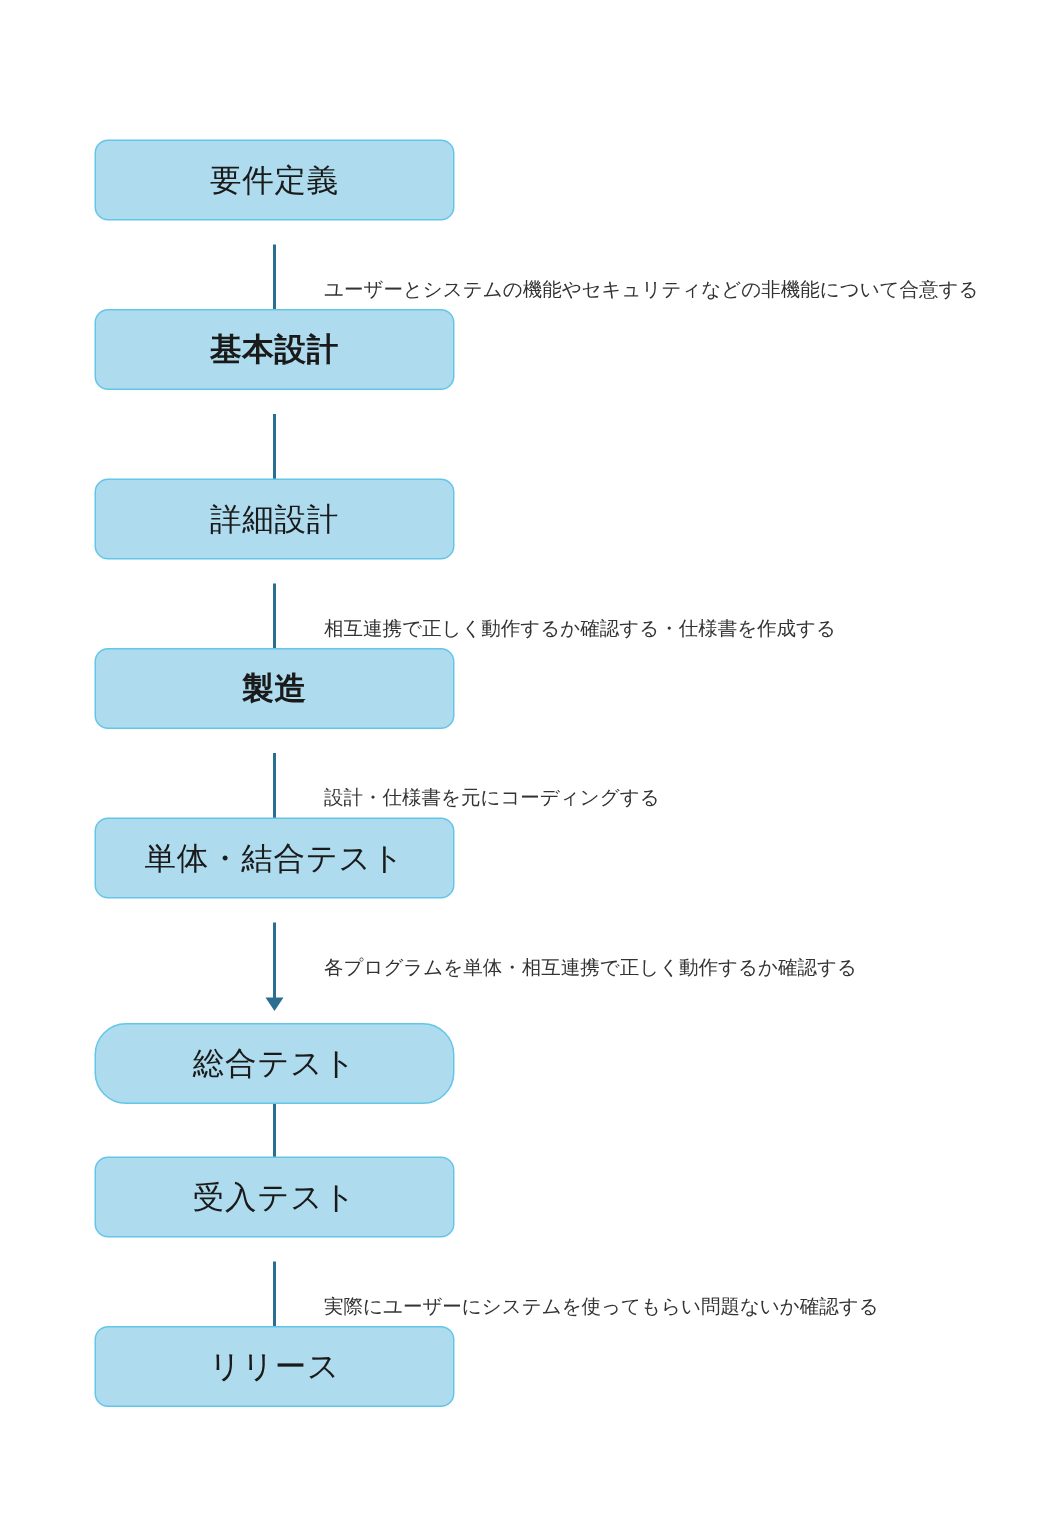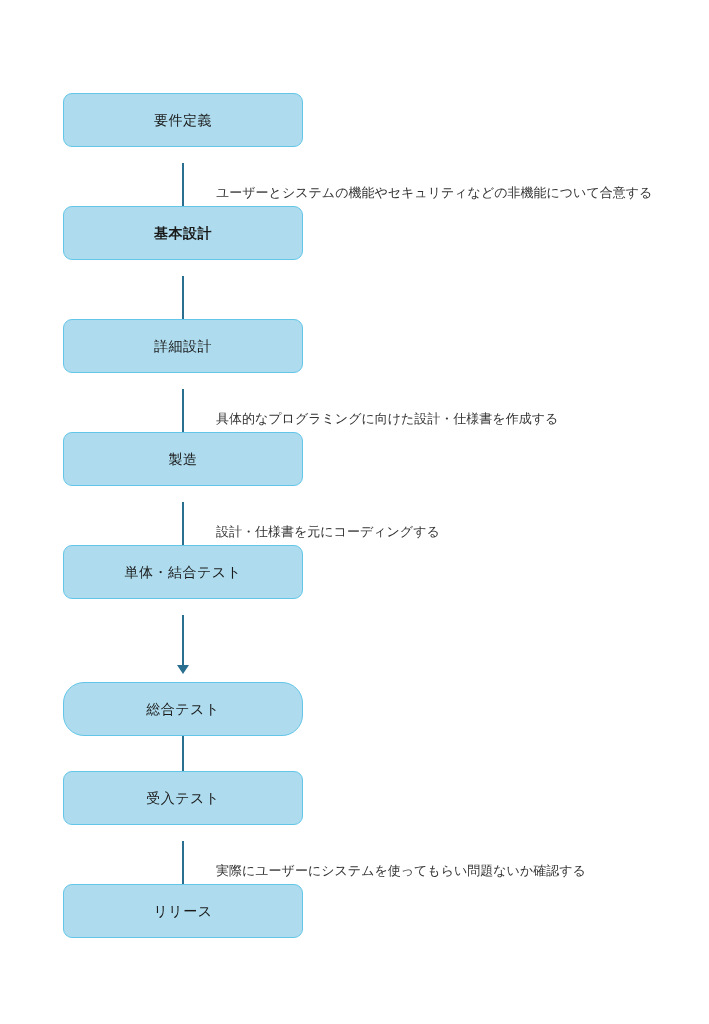--- a/index.html
+++ b/index.html
@@ -31,21 +31,21 @@
     height: 54px;
     box-sizing: border-box;
     background: #aedcee;
     border: 1px solid #63c6e8;
     border-radius: 9px;
     display: flex;
     align-items: center;
     justify-content: center;
   }
   .node-label {
-    font-size: 14px;
+    font-size: 21px;
     line-height: 1;
     color: #1a1a1a;
     letter-spacing: 0.5px;
     white-space: nowrap;
     text-align: center;
   }
   .edge {
     position: absolute;
     left: 0;
     top: 16px;
@@ -83,43 +83,44 @@
 <div id="canvas">
   <div class="flow">
     <div class="edge" id="edge-layer">
         <div class="edge-line" style="top: 147px; height: 51px;"></div>
         <div class="edge-head" style="top: 197px;"></div>
         <div class="edge-label" style="top: 170px;">ユーザーとシステムの機能やセキュリティなどの非機能について合意する</div>
         <div class="edge-line" style="top: 260px; height: 51px;"></div>
         <div class="edge-head" style="top: 310px;"></div>
         <div class="edge-line" style="top: 373px; height: 51px;"></div>
         <div class="edge-head" style="top: 423px;"></div>
-        <div class="edge-label" style="top: 396px;">具体的なプログラミングに向けた設計・仕様書を作成する</div>
+        <div class="edge-label" style="top: 396px;">相互連携で正しく動作するか確認する・仕様書を作成する</div>
         <div class="edge-line" style="top: 486px; height: 51px;"></div>
         <div class="edge-head" style="top: 536px;"></div>
         <div class="edge-label" style="top: 509px;">設計・仕様書を元にコーディングする</div>
         <div class="edge-line" style="top: 599px; height: 51px;"></div>
         <div class="edge-head" style="top: 649px;"></div>
+        <div class="edge-label" style="top: 622px;">各プログラムを単体・相互連携で正しく動作するか確認する</div>
         <div class="edge-line" style="top: 712px; height: 51px;"></div>
         <div class="edge-head" style="top: 762px;"></div>
         <div class="edge-line" style="top: 825px; height: 51px;"></div>
         <div class="edge-head" style="top: 875px;"></div>
         <div class="edge-label" style="top: 848px;">実際にユーザーにシステムを使ってもらい問題ないか確認する</div>
       </div>
     <div id="node-layer">
         <div class="node" style="top: 93px;">
           <span class="node-label">要件定義</span>
         </div>
         <div class="node" style="top: 206px; font-weight: bold;">
           <span class="node-label">基本設計</span>
         </div>
         <div class="node" style="top: 319px;">
           <span class="node-label">詳細設計</span>
         </div>
-        <div class="node" style="top: 432px;">
+        <div class="node" style="top: 432px; font-weight: bold;">
           <span class="node-label">製造</span>
         </div>
         <div class="node" style="top: 545px;">
           <span class="node-label">単体・結合テスト</span>
         </div>
         <div class="node" style="top: 682px; border-radius: 21px;">
           <span class="node-label">総合テスト</span>
         </div>
         <div class="node" style="top: 771px;">
           <span class="node-label">受入テスト</span>

